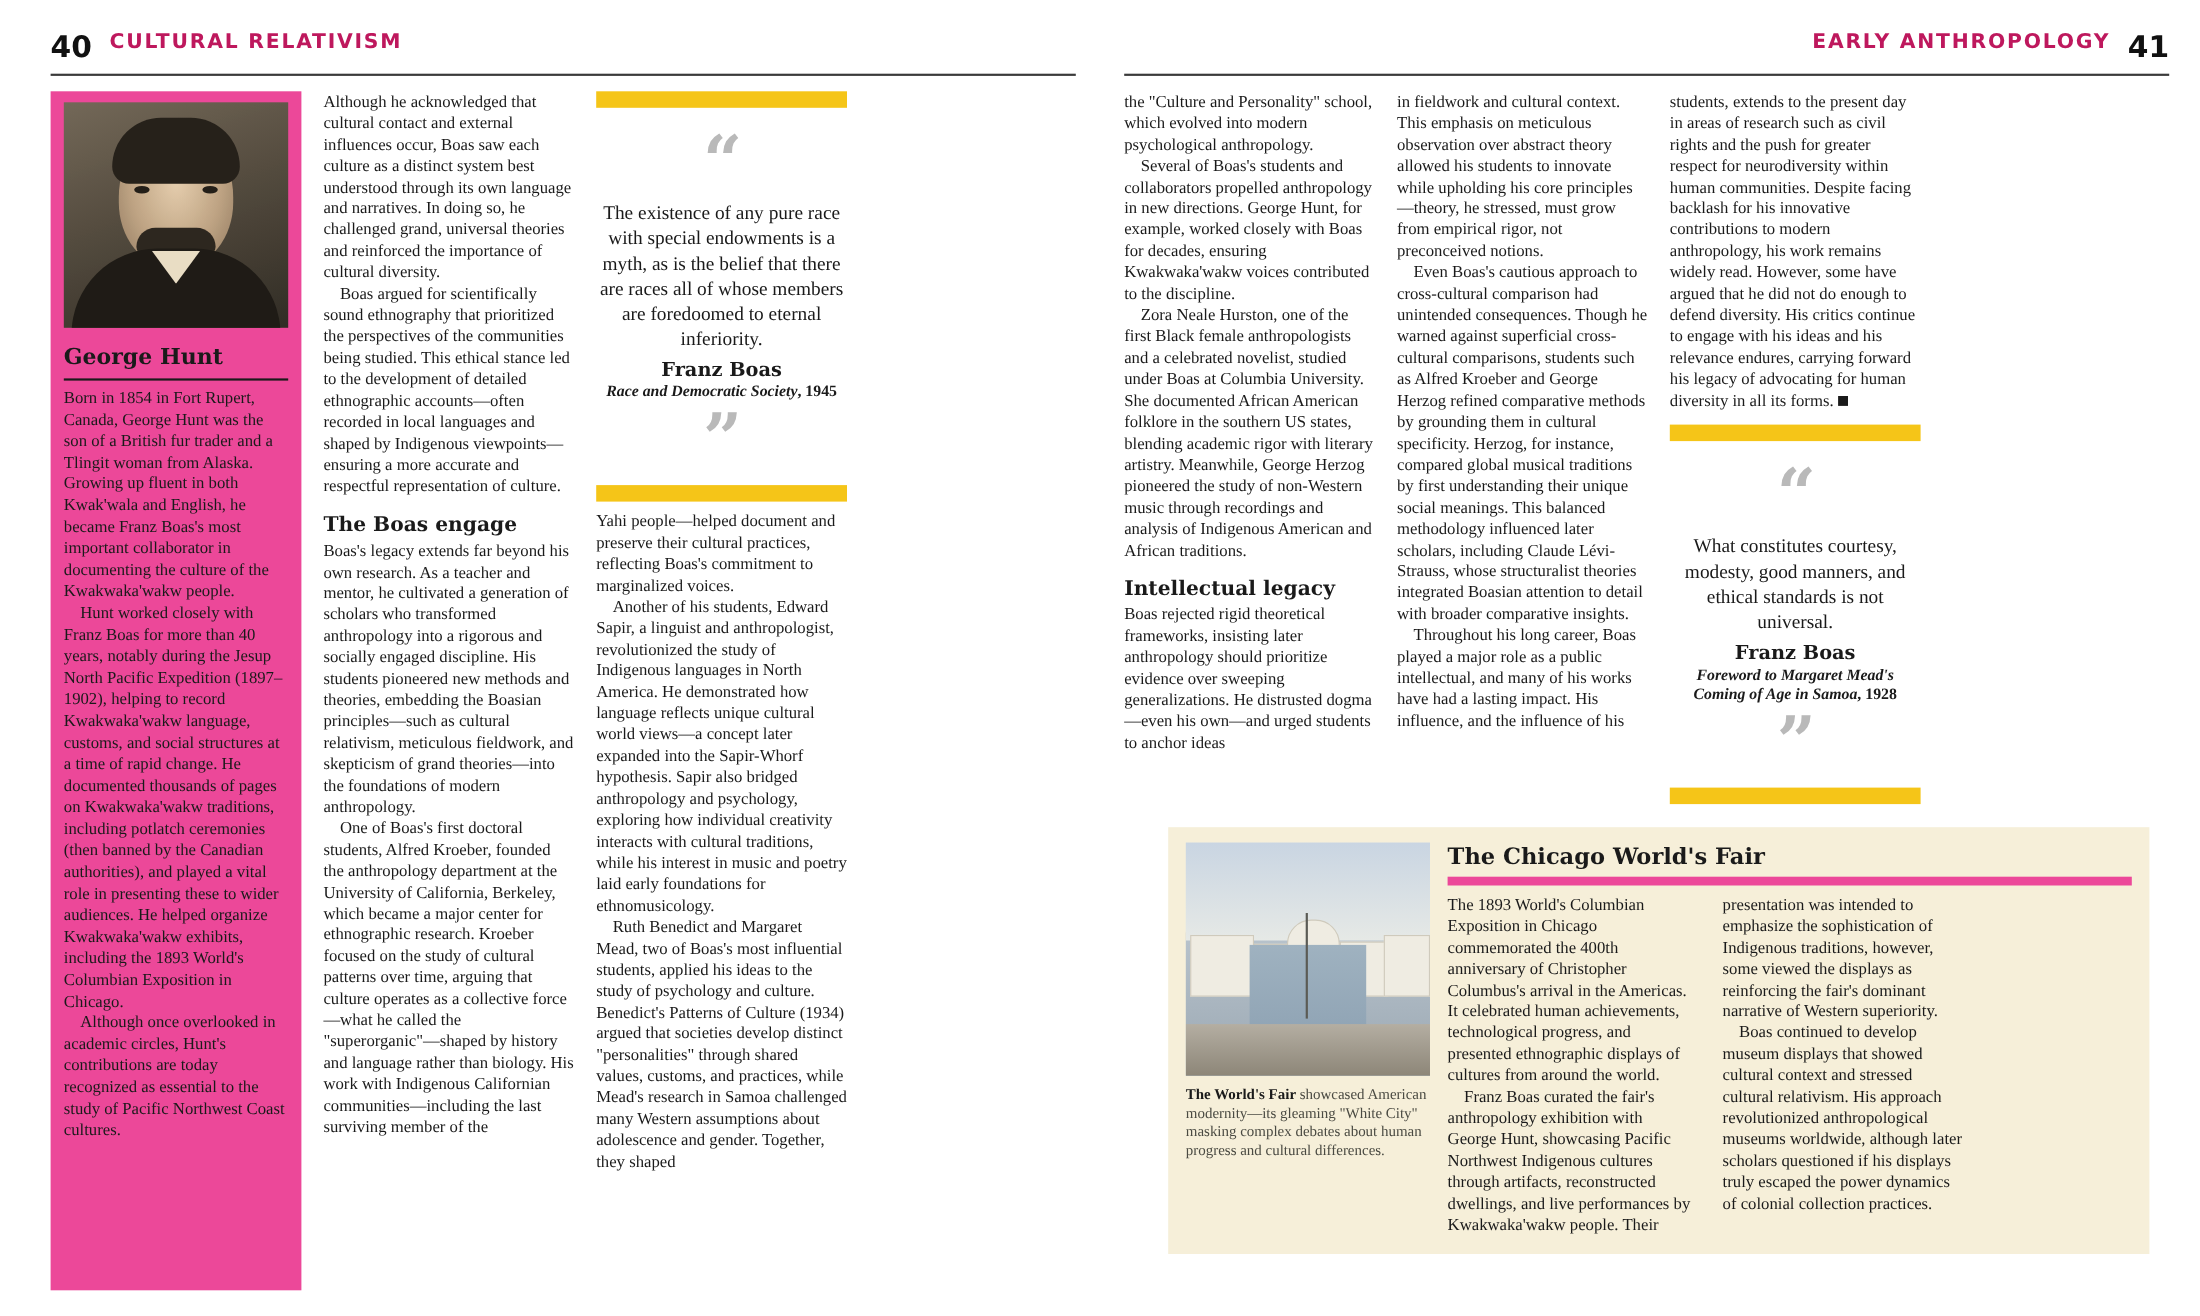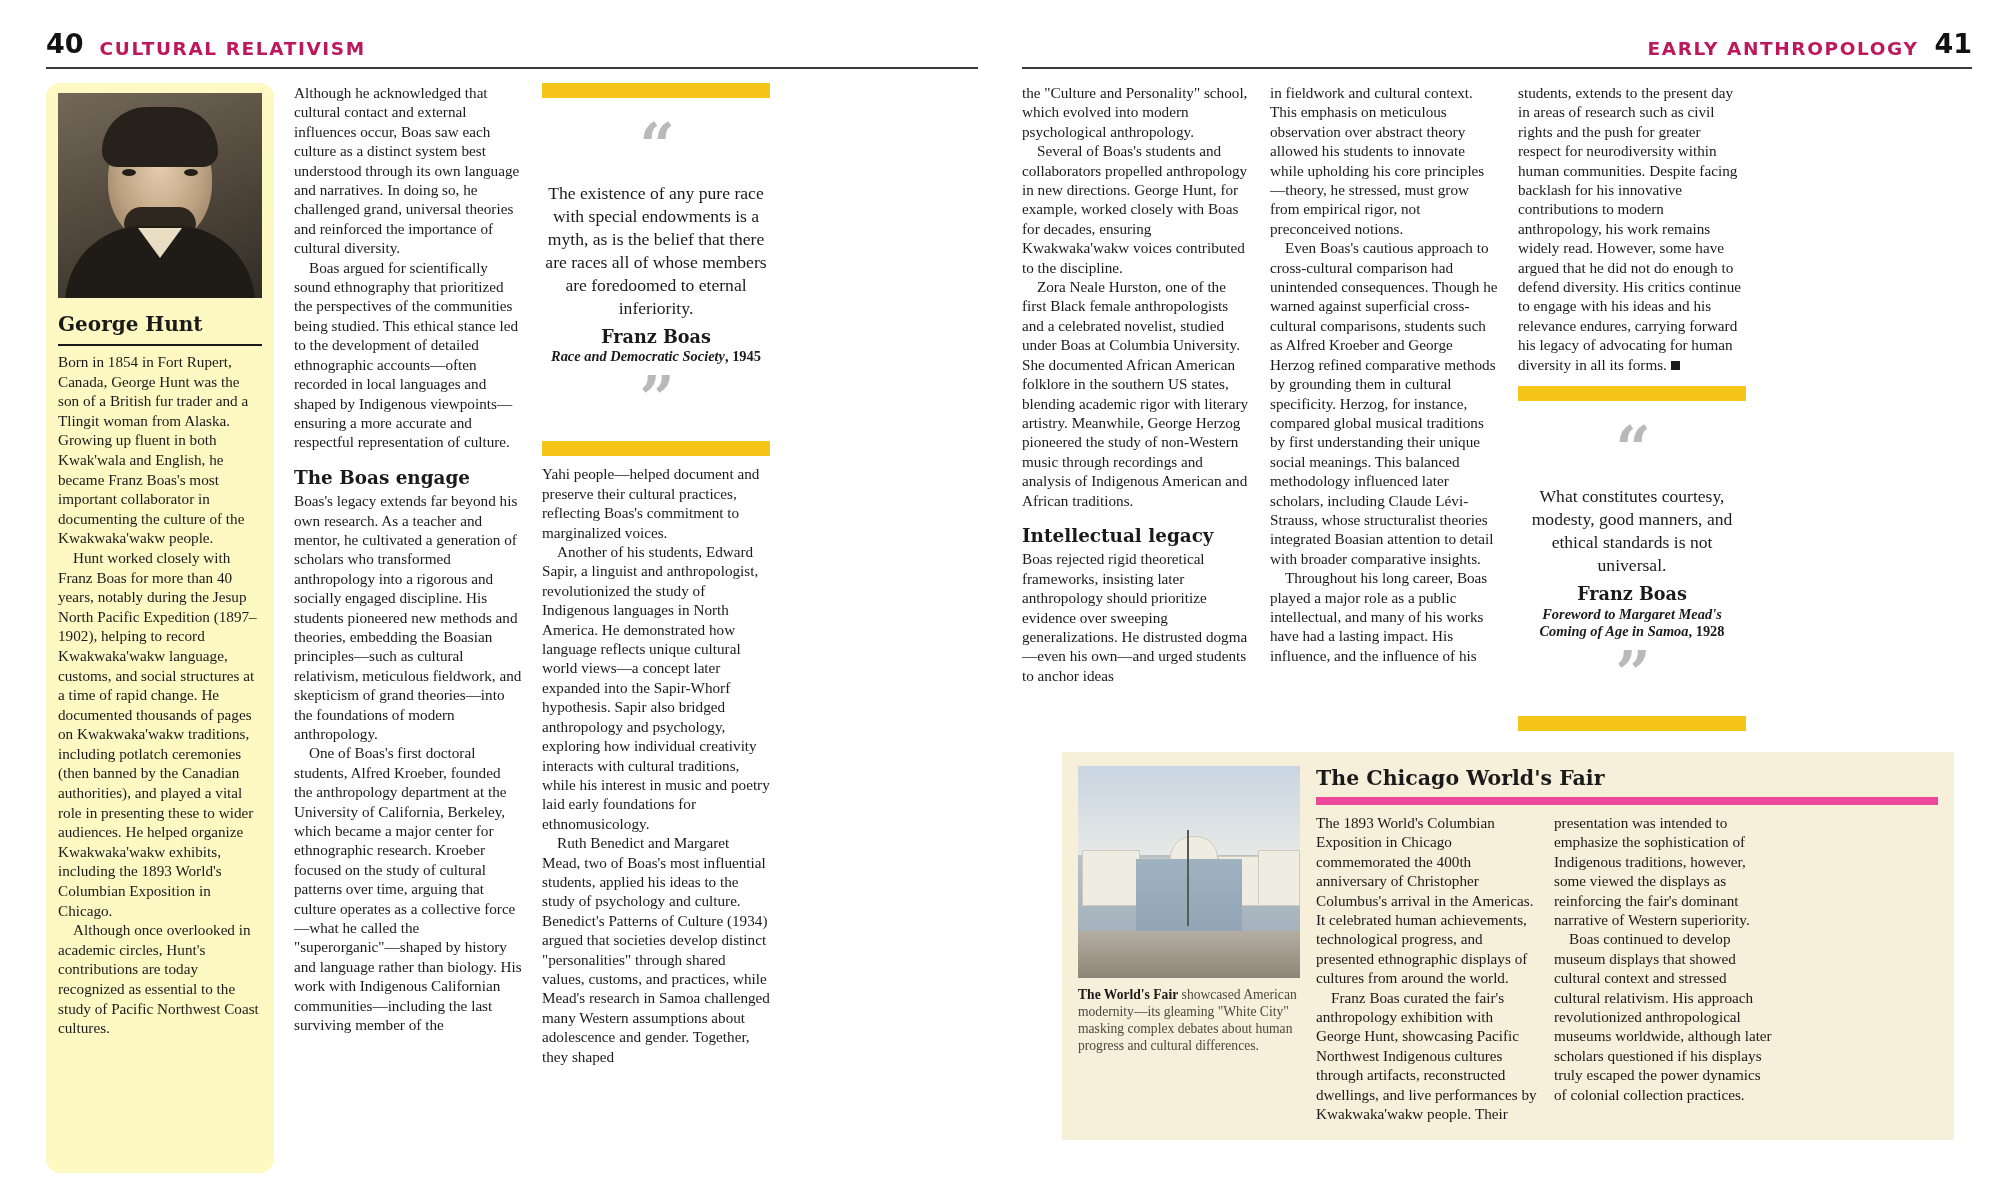--- a/index.html
+++ b/index.html
@@ -26,21 +26,21 @@
     height: 1196px;
     box-sizing: border-box;
     padding: 28px 34px 20px 34px;
   }
   .page.left { padding-left: 46px; padding-right: 22px; }
   .page.right { padding-left: 22px; padding-right: 28px; }
 
   
   .runhead {
     display: flex;
-    align-items: flex-end;
+    align-items: flex-start;
     gap: 16px;
     border-bottom: 2.5px solid #3a3a3a;
     padding-bottom: 8px;
     margin-bottom: 14px;
   }
   .runhead.right { justify-content: flex-end; }
   .folio {
     font-family: "DejaVu Sans", sans-serif;
     font-weight: bold;
     font-size: 27px;
@@ -70,25 +70,24 @@
   }
   .col p {
     margin: 0;
     text-indent: 15px;
   }
   .col p.first { text-indent: 0; }
 
   
   .sidebar-box {
     width: 228px;
-    background: #fef9c3;
+    background: #ec4899;
     box-sizing: border-box;
     padding: 10px 12px 14px 12px;
     height: 1090px;
-    border-radius: 14px;
   }
   .portrait {
     width: 204px;
     height: 205px;
     background: linear-gradient(160deg,#6d6356 0%,#50483d 45%,#2e2a24 100%);
     position: relative;
     overflow: hidden;
     filter: sepia(0.25);
   }
   .portrait .head {
@@ -395,21 +394,21 @@
           <div class="bldg" style="left:180px;top:84px;  width:40px; height:54px;"></div>
           <div class="water"></div>
           <div class="flag"></div>
           <div class="crowd"></div>
         </div>
         <div class="fig-cap"><b>The World's Fair</b><span> showcased American modernity—its gleaming "White City" masking complex debates about human progress and cultural differences.</span></div>
       </div>
 
       <div style="flex:1;">
         <div class="feature-title">The Chicago World's Fair</div>
-        <div style="display:flex; gap:16px;">
+        <div style="display:flex; gap:28px;">
           <div class="fcol">
             <p class="first">The 1893 World's Columbian Exposition in Chicago commemorated the 400th anniversary of Christopher Columbus's arrival in the Americas. It celebrated human achievements, technological progress, and presented ethnographic displays of cultures from around the world.</p>
             <p>Franz Boas curated the fair's anthropology exhibition with George Hunt, showcasing Pacific Northwest Indigenous cultures through artifacts, reconstructed dwellings, and live performances by Kwakwaka'wakw people. Their</p>
           </div>
           <div class="fcol">
             <p class="first">presentation was intended to emphasize the sophistication of Indigenous traditions, however, some viewed the displays as reinforcing the fair's dominant narrative of Western superiority.</p>
             <p>Boas continued to develop museum displays that showed cultural context and stressed cultural relativism. His approach revolutionized anthropological museums worldwide, although later scholars questioned if his displays truly escaped the power dynamics of colonial collection practices.</p>
           </div>
         </div>
       </div>

